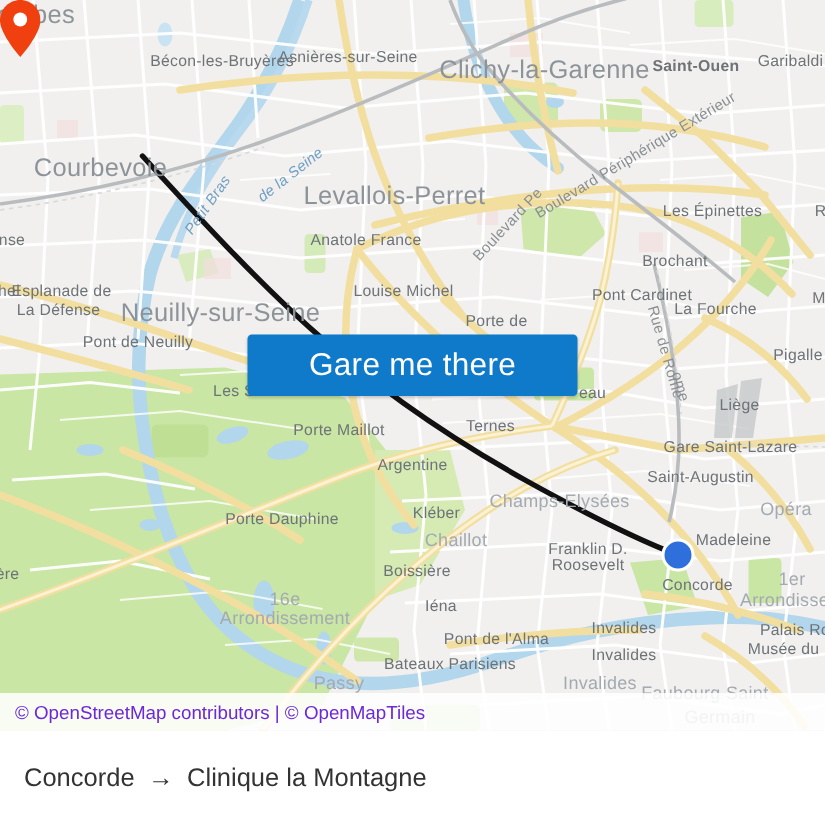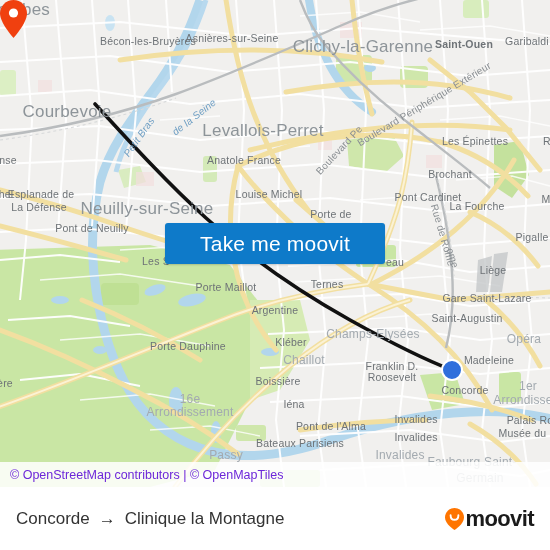--- a/index.html
+++ b/index.html
@@ -316,35 +316,28 @@
         <div class="maplabel lbl-road" style="left: 453px; top: 258px; transform: translate(-50%, -50%) rotate(74deg);">ome</div>
       </div>
 
     <svg id="pin-dest" viewBox="0 0 27 38">
       <path d="M13.5 0C6.0 0 0 6.0 0 13.5 C0 23 13.5 38 13.5 38 S27 23 27 13.5 C27 6.0 21 0 13.5 0Z" fill="#f0400f"></path>
       <circle cx="13.5" cy="13" r="4.6" fill="#ffffff"></circle>
     </svg>
 
     <div id="dot-origin"></div>
 
-    <button id="cta">Take me moovit</button>
+    <button id="cta">Gare me there</button>
 
     <div id="attrib">
       <span>© OpenStreetMap contributors | © OpenMapTiles</span>
     </div>
   </div>
 
   <div id="footer">
     <div id="route-summary">
       <span>Concorde</span>
       <span id="route-arrow">→</span>
       <span>Clinique la Montagne</span>
     </div>
-    <div id="moovit-logo">
-      <svg width="19" height="22" viewBox="0 0 19 22">
-        <path d="M9.5 0C4.3 0 0 4.2 0 9.4 C0 16 9.5 22 9.5 22 S19 16 19 9.4 C19 4.2 14.7 0 9.5 0Z" fill="#ff7500"></path>
-        <path d="M5.6 7.2 C5.6 10.2 7.3 11.8 9.5 11.8 C11.7 11.8 13.4 10.2 13.4 7.2" stroke="#ffffff" stroke-width="1.9" fill="none" stroke-linecap="round"></path>
-      </svg>
-      <span id="moovit-word">moovit</span>
-    </div>
   </div>
 
 </div>
 
 </body></html>

